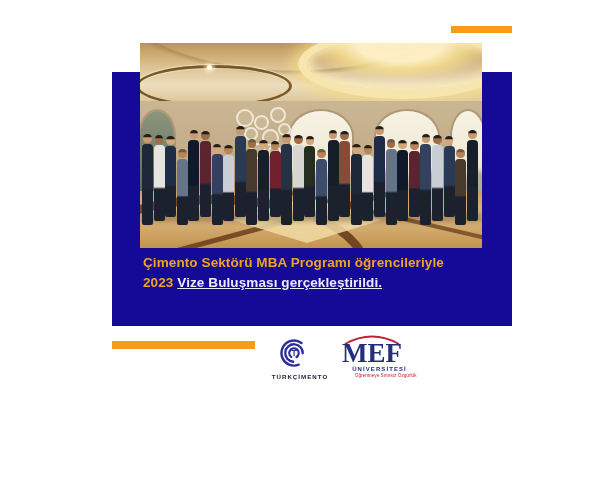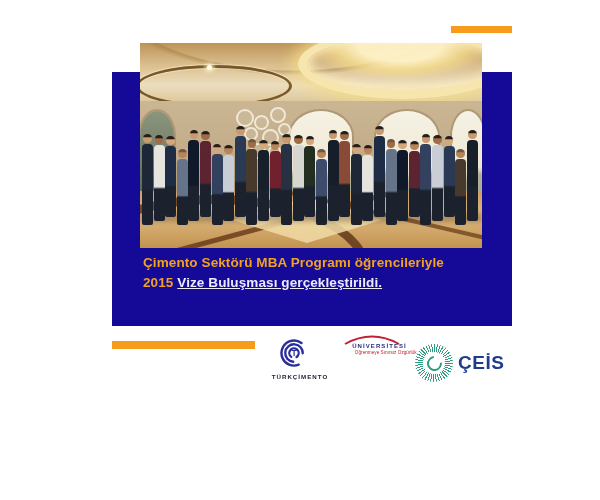--- a/index.html
+++ b/index.html
@@ -221,21 +221,21 @@
           <div class="torso" style="height: 81px; background: linear-gradient(rgb(23, 31, 43) 0px, rgb(23, 31, 43) 55%, rgb(28, 34, 45) 58%);"></div>
         </div>
       </div>
   </div>
 
   <div class="headline">
     <div>
       <span class="hl-orange">Çimento Sektörü MBA Programı öğrencileriyle</span>
     </div>
     <div>
-      <span class="hl-orange">2015</span>
+      <span class="hl-orange">2023</span>
       <span class="hl-white">Vize Buluşması gerçekleştirildi.</span>
     </div>
   </div>
 
   <div class="bar bar-bottom-left"></div>
 
   <div class="logo logo-turkcimento">
     <svg class="tc-mark" width="32" height="32" viewBox="0 0 34 34">
       <g fill="none" stroke="#2b2d9b" stroke-linecap="round">
         <circle cx="17" cy="16" r="5" stroke-width="2.4" stroke-dasharray="25 7" transform="rotate(125 17 16)"></circle>
@@ -244,22 +244,19 @@
       </g>
       <text x="17" y="19.6" text-anchor="middle" font-size="9" font-weight="bold" fill="#2b2d9b" font-family="Liberation Sans, sans-serif">T</text>
     </svg>
     <div class="tc-label">TÜRKÇİMENTO</div>
   </div>
 
   <div class="logo logo-mef">
     <svg class="mef-arc" width="62" height="11" viewBox="0 0 62 11">
       <path d="M4 10 Q31 -5 58 10" fill="none" stroke="#c32032" stroke-width="2"></path>
     </svg>
+    <div class="mef-acronym">MEF</div>
     <div class="mef-univ">ÜNİVERSİTESİ</div>
     <div class="mef-tagline">Öğrenmeye Sınırsız Özgürlük</div>
   </div>
 
-  <div class="logo logo-ceis">
-    <div class="ceis-mark"></div>
-    <div class="ceis-label">ÇEİS</div>
-  </div>
 
 </div>
 
 </body></html>

